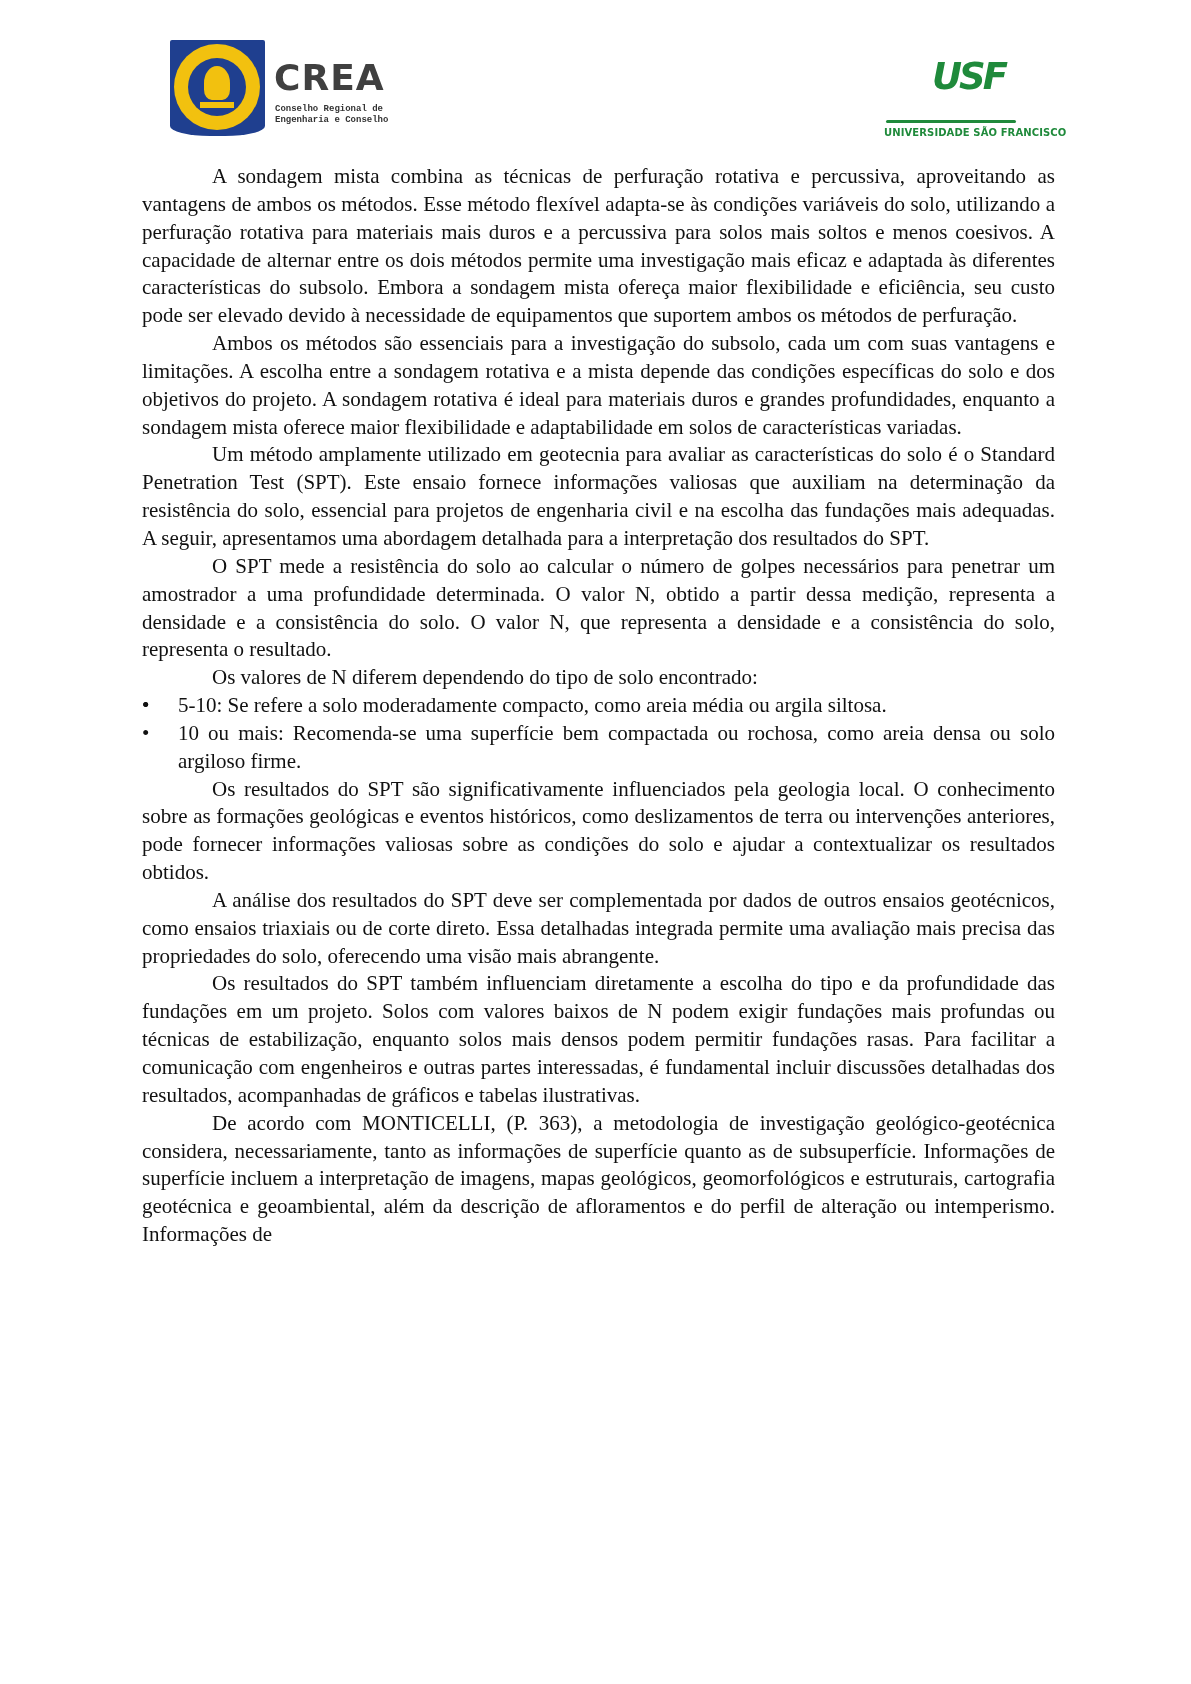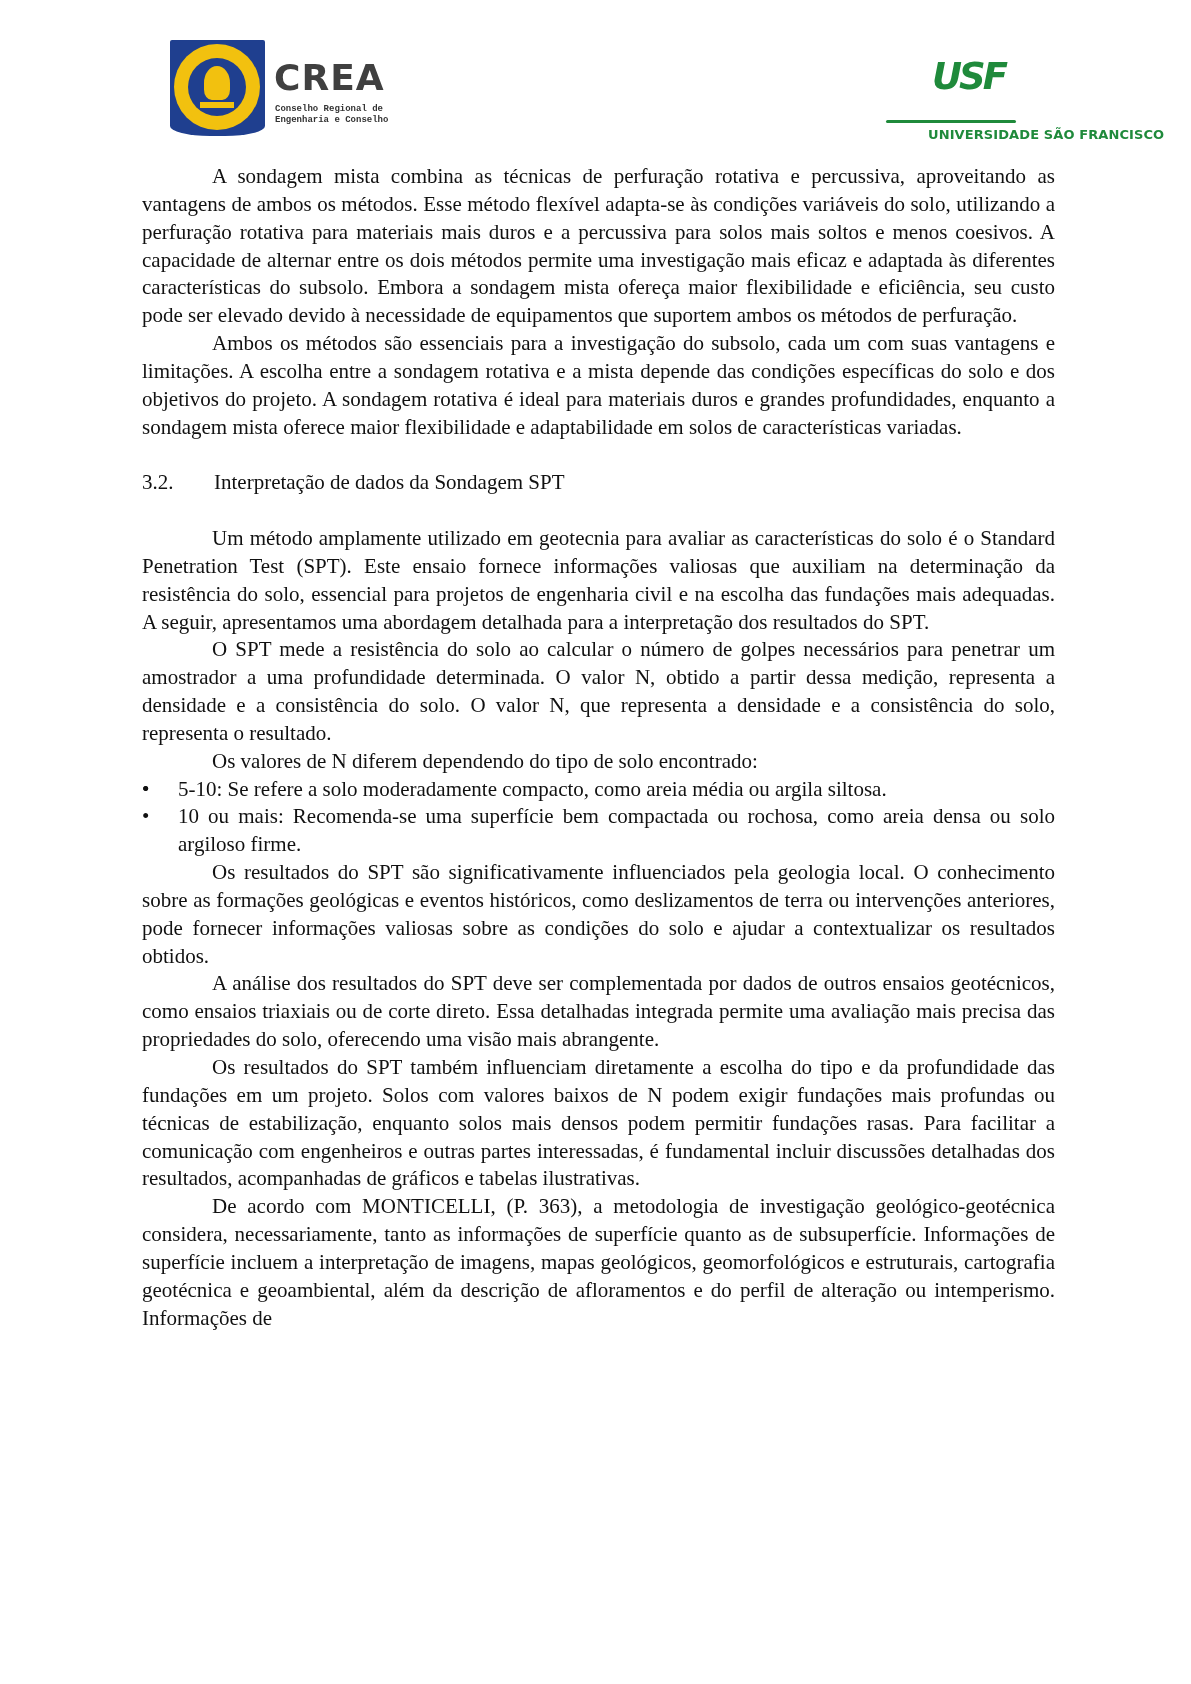--- a/index.html
+++ b/index.html
@@ -19,21 +19,21 @@
     font-size: 36px; color: #404040; letter-spacing: 1px; line-height: 1; }
   .crea-sub { position: absolute; left: 105px; top: 64px; font-family: Liberation Mono, monospace; font-weight: bold;
     font-size: 9px; color: #333; line-height: 11px; }
 
   
   .usf { position: absolute; left: 880px; top: 58px; width: 150px; height: 90px; }
   .usf-title { position: absolute; left: 4px; top: 0; font-family: "DejaVu Sans", sans-serif; font-weight: bold; font-style: italic;
     font-size: 37px; color: #1f8a3b; letter-spacing: -3px; line-height: 1; margin-left: 48px; }
   .usf-underline { position: absolute; left: 6px; top: 62px; width: 130px; height: 3px; background: #1f8a3b; border-radius: 2px; }
   .usf-sub { position: absolute; left: 4px; top: 69px; font-family: "DejaVu Sans", sans-serif; font-weight: bold;
-    font-size: 13px; color: #1f8a3b; white-space: nowrap; letter-spacing: 0.1px; margin-left: 44px; }
+    font-size: 10px; color: #1f8a3b; white-space: nowrap; letter-spacing: 0.1px; }
 
   
   .body { position: absolute; left: 142px; top: 163px; width: 913px;
     font-family: "Liberation Serif", serif; font-size: 21px; line-height: 27.85px; color: #111; }
   .p { margin: 0; text-align: justify; text-indent: 70px; }
   .heading { margin: 27.85px 0 27.85px 0; display: flex; }
   .heading .num { width: 72px; }
   .list { margin: 0; padding: 0; list-style: none; }
   .list li { position: relative; padding-left: 36px; text-align: justify; }
   .list li .bullet { position: absolute; left: 0; top: 0; }
@@ -62,24 +62,20 @@
   <div class="usf">
     <div class="usf-title">USF</div>
     <div class="usf-underline"></div>
     <div class="usf-sub">UNIVERSIDADE SÃO FRANCISCO</div>
   </div>
 
   <div class="body">
     <p class="p">A sondagem mista combina as técnicas de perfuração rotativa e percussiva, aproveitando as vantagens de ambos os métodos. Esse método flexível adapta-se às condições variáveis do solo, utilizando a perfuração rotativa para materiais mais duros e a percussiva para solos mais soltos e menos coesivos. A capacidade de alternar entre os dois métodos permite uma investigação mais eficaz e adaptada às diferentes características do subsolo. Embora a sondagem mista ofereça maior flexibilidade e eficiência, seu custo pode ser elevado devido à necessidade de equipamentos que suportem ambos os métodos de perfuração.</p>
     <p class="p">Ambos os métodos são essenciais para a investigação do subsolo, cada um com suas vantagens e limitações. A escolha entre a sondagem rotativa e a mista depende das condições específicas do solo e dos objetivos do projeto. A sondagem rotativa é ideal para materiais duros e grandes profundidades, enquanto a sondagem mista oferece maior flexibilidade e adaptabilidade em solos de características variadas.</p>
 
-    <div class="heading">
-      <span class="num">3.2.</span>
-      <span>Interpretação de dados da Sondagem SPT</span>
-    </div>
 
     <p class="p">Um método amplamente utilizado em geotecnia para avaliar as características do solo é o Standard Penetration Test (SPT). Este ensaio fornece informações valiosas que auxiliam na determinação da resistência do solo, essencial para projetos de engenharia civil e na escolha das fundações mais adequadas. A seguir, apresentamos uma abordagem detalhada para a interpretação dos resultados do SPT.</p>
     <p class="p">O SPT mede a resistência do solo ao calcular o número de golpes necessários para penetrar um amostrador a uma profundidade determinada. O valor N, obtido a partir dessa medição, representa a densidade e a consistência do solo. O valor N, que representa a densidade e a consistência do solo, representa o resultado.</p>
     <p class="p">Os valores de N diferem dependendo do tipo de solo encontrado:</p>
 
     <ul class="list">
       <li>
         <span class="bullet">•</span>
       </li>
       <li>

